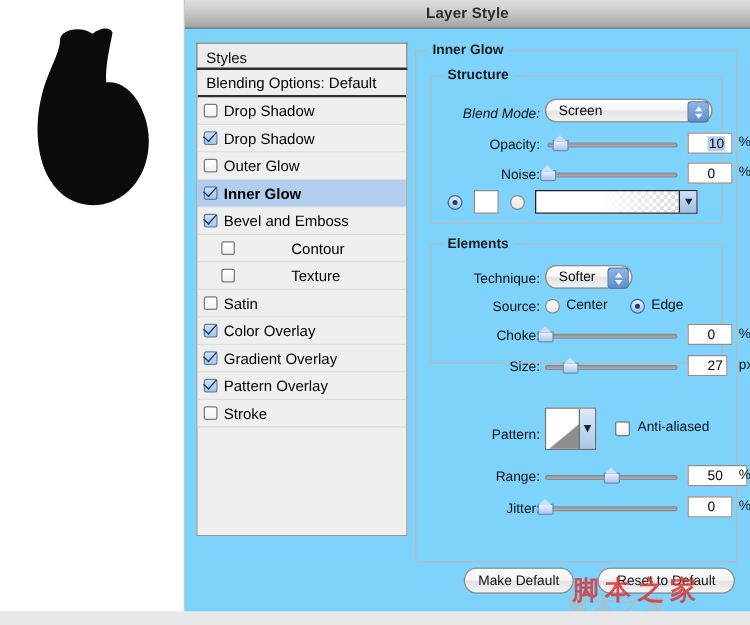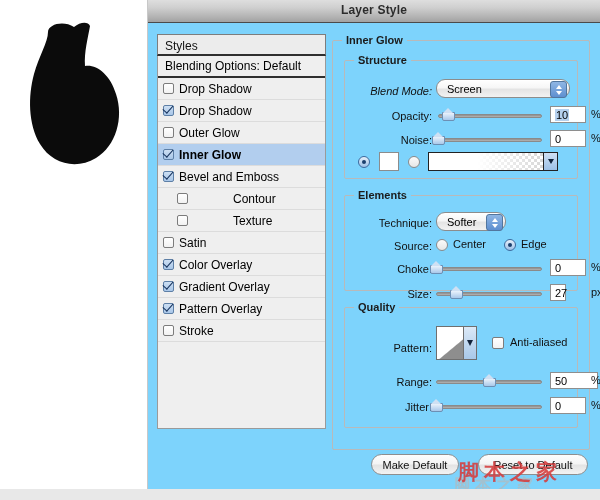--- a/index.html
+++ b/index.html
@@ -122,21 +122,21 @@
   }
   .slider .knob:after{
     content:"";position:absolute;left:1px;top:-1px;
     border-left:5.5px solid transparent;border-right:5.5px solid transparent;
     border-bottom:5px solid #cfe0f3;
   }
 
   
   .numfield{
     height:17px;box-sizing:border-box;border:1px solid #8e8e8e;background:#fff;
-    display:flex;align-items:center;padding:0 4px;font-size:11px;color:#000;
+    display:flex;align-items:center;padding:0 15px;font-size:11px;color:#000;
   }
   .numfield.sel{background:#fff;}
   .numfield.sel span{background:#b5d0ee;padding:0 1px;}
   .unit{font-size:11px;color:#111;}
 
   
   .radio{
     width:12px;height:12px;border-radius:50%;box-sizing:border-box;flex:0 0 auto;
     border:1px solid #8b8b8b;background:linear-gradient(to bottom,#fbfbfb,#e6e6e6);
     position:relative;
@@ -407,23 +407,20 @@
         </div>
         <div class="slider" style="position:absolute;left:104px;top:253px;width:106px;">
           <div class="track"></div>
           <div class="knob" id="knob-size" style="left: 19%;"></div>
         </div>
         <div class="numfield" style="position:absolute;left:218px;top:250px;width:16px;">
           <span>27</span>
         </div>
         <span class="unit" style="position:absolute;left:259px;top:252px;">px</span>
 
-        <fieldset class="grp" id="grp-quality">
-          <legend>Quality</legend>
-        </fieldset>
 
         <div class="fieldrow" style="left:20px;top:305px;width:80px;justify-content:flex-end;">
           <span class="flabel">Pattern:</span>
         </div>
         <div class="contour-thumb" style="position:absolute;left:104px;top:292px;">
           <span class="curve"></span>
           <span class="drop">
               <i></i>
             </span>
         </div>

